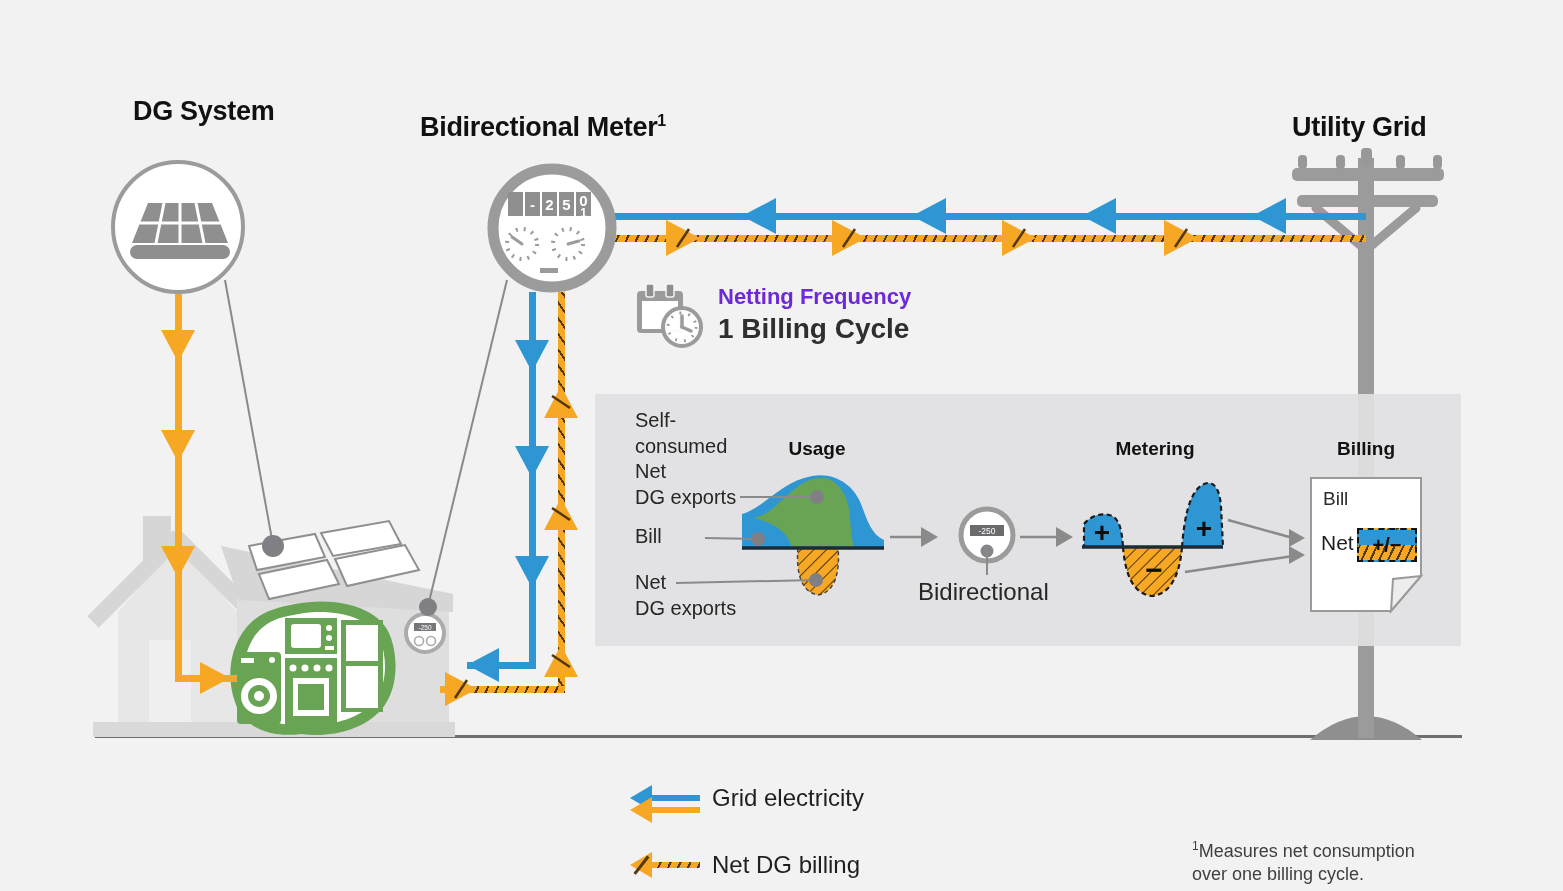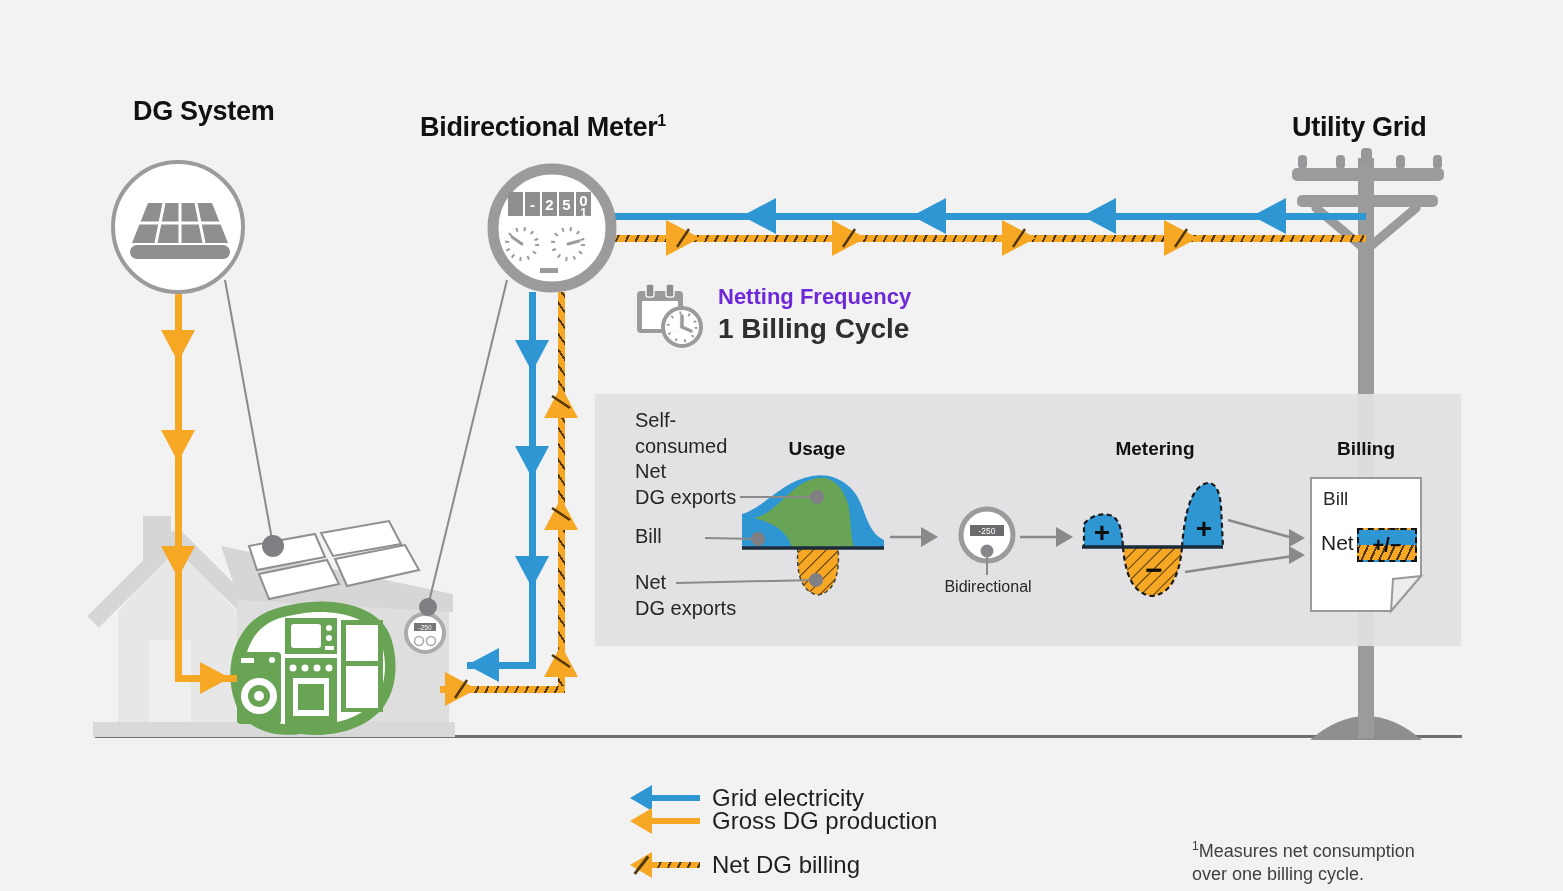--- a/index.html
+++ b/index.html
@@ -225,21 +225,21 @@
   <path fill="url(#hatchU)" stroke="#444444" stroke-width="1.5" stroke-dasharray="4 3" d="M56,80 C54,102 58,124 76,127 C94,124 98,102 96,80 Z"></path>
   <line x1="0" y1="80" x2="142" y2="80" stroke="#1B2B3B" stroke-width="3.5"></line>
 </svg>
 
 <svg class="abs" style="left:956px;top:504px;z-index:4;" width="62" height="62" viewBox="0 0 62 62">
   <circle cx="31" cy="31" r="26" fill="#ffffff" stroke="#9b9b9c" stroke-width="5"></circle>
   <rect x="14" y="21" width="34" height="11" fill="#6b6b6d"></rect>
   <text x="31" y="30" font-size="8.5" fill="#ffffff" text-anchor="middle">-250</text>
   <circle cx="31" cy="47" r="6.5" fill="#85858a"></circle>
 </svg>
-<div class="abs" style="left:918px;top:578px;width:140px;text-align:center;font-size:16px;color:#262626;z-index:4;">Bidirectional</div>
+<div class="abs" style="left:918px;top:578px;width:140px;font-size:24px;color:#262626;z-index:4;">Bidirectional</div>
 
 <svg class="abs" style="left:1082px;top:462px;z-index:4;" width="150" height="150" viewBox="0 0 150 150">
   <defs>
     <pattern id="hatchM" width="9" height="9" patternTransform="rotate(45)" patternUnits="userSpaceOnUse">
       <rect width="9" height="9" fill="#F6A723"></rect>
       <line x1="0" y1="0" x2="0" y2="9" stroke="#53380a" stroke-width="2"></line>
     </pattern>
   </defs>
   <path fill="#2E96D2" stroke="#1a1a1a" stroke-width="2.2" stroke-dasharray="5 3.5" d="M2,62 C10,52 24,50 32,55 C38,60 40,70 41,85 L2,85 Z"></path>
   <path fill="url(#hatchM)" stroke="#1a1a1a" stroke-width="2.2" stroke-dasharray="5 3.5" d="M41,85 C43,110 50,132 70,134 C90,132 98,110 100,85 Z"></path>
@@ -259,21 +259,20 @@
 <div class="badge">
   <span>+/−</span>
 </div>
 
 <div class="legend-row" style="left:630px;top:763px;margin-top:21px;">
   <div class="legend-arrow blue-line" style="--c:#2E96D2;"></div>
   <div class="legend-label">Grid electricity</div>
 </div>
 <div class="legend-row" style="left:630px;top:807px;">
   <div class="legend-arrow yellow-line" style="--c:#F6A723;"></div>
-  <div class="legend-label">Gross DG production</div>
 </div>
 <div class="legend-row" style="left:630px;top:851px;">
   <div class="legend-arrow hatch-h" style="--c:#F6A723;">
     <div style="position:absolute;left:-12px;top:-8px;width:2.5px;height:22px;background:#53380a;transform:rotate(38deg);"></div>
   </div>
   <div class="legend-label">Net DG billing</div>
 </div>
 
 <div class="abs footnote" style="left:1192px;top:835px;z-index:7;">
   <sup>1</sup><span>Measures net consumption</span><br>

